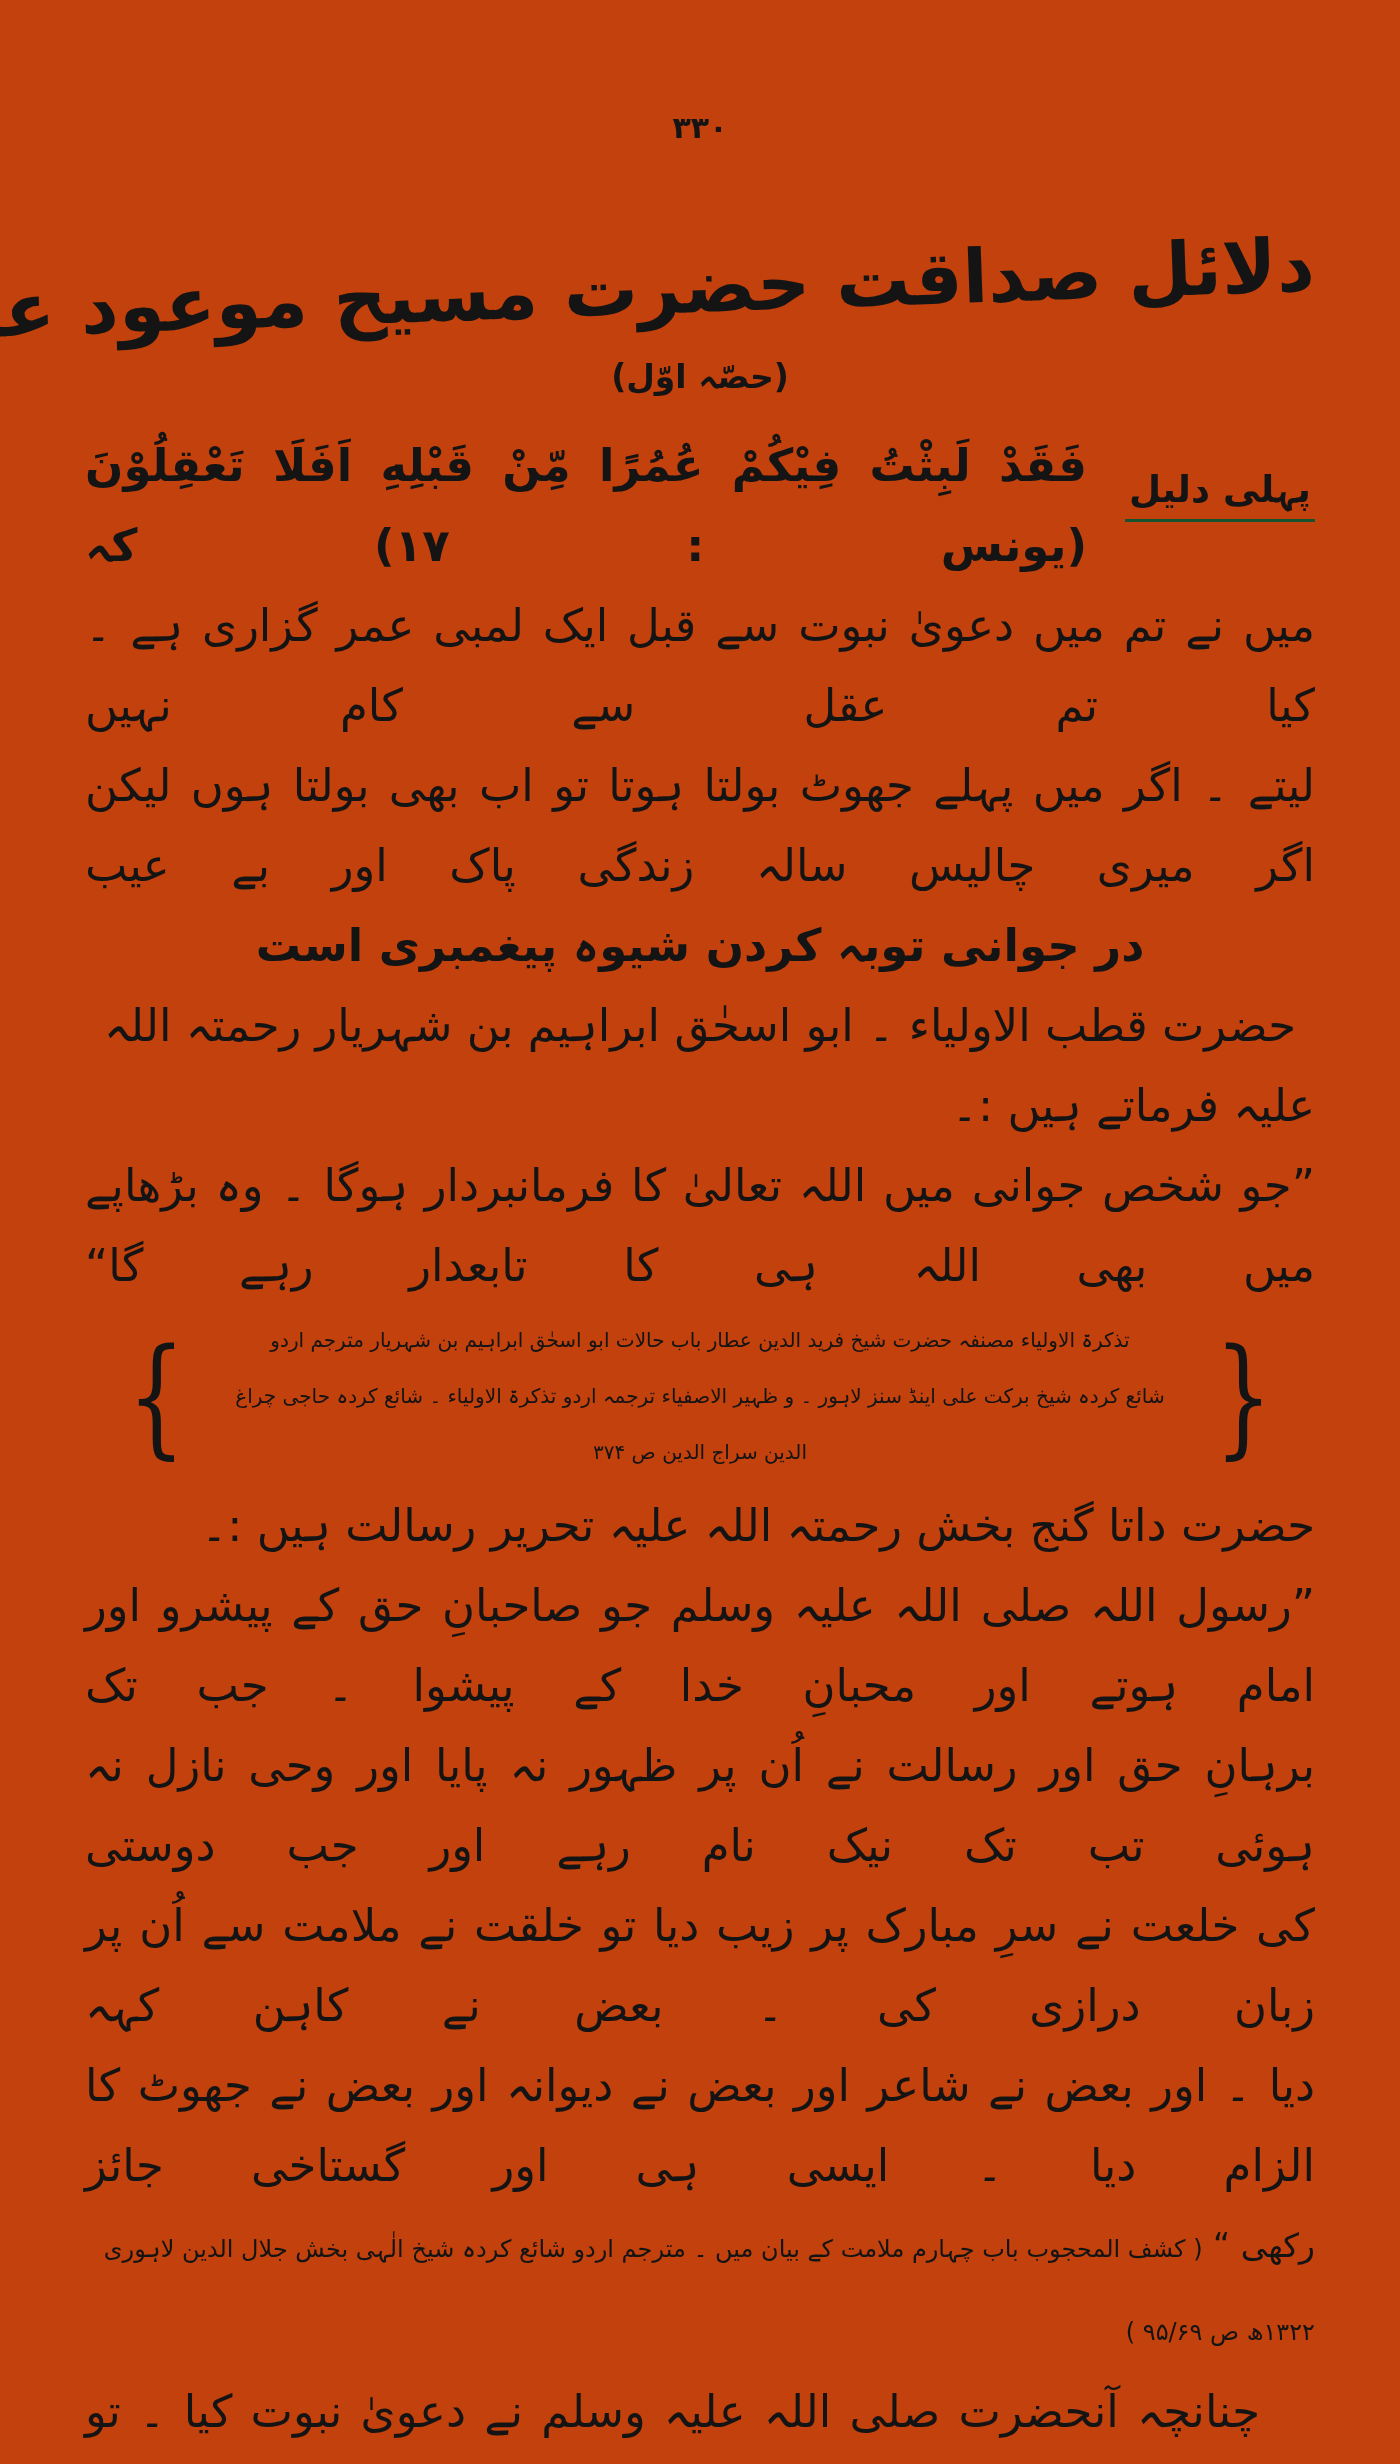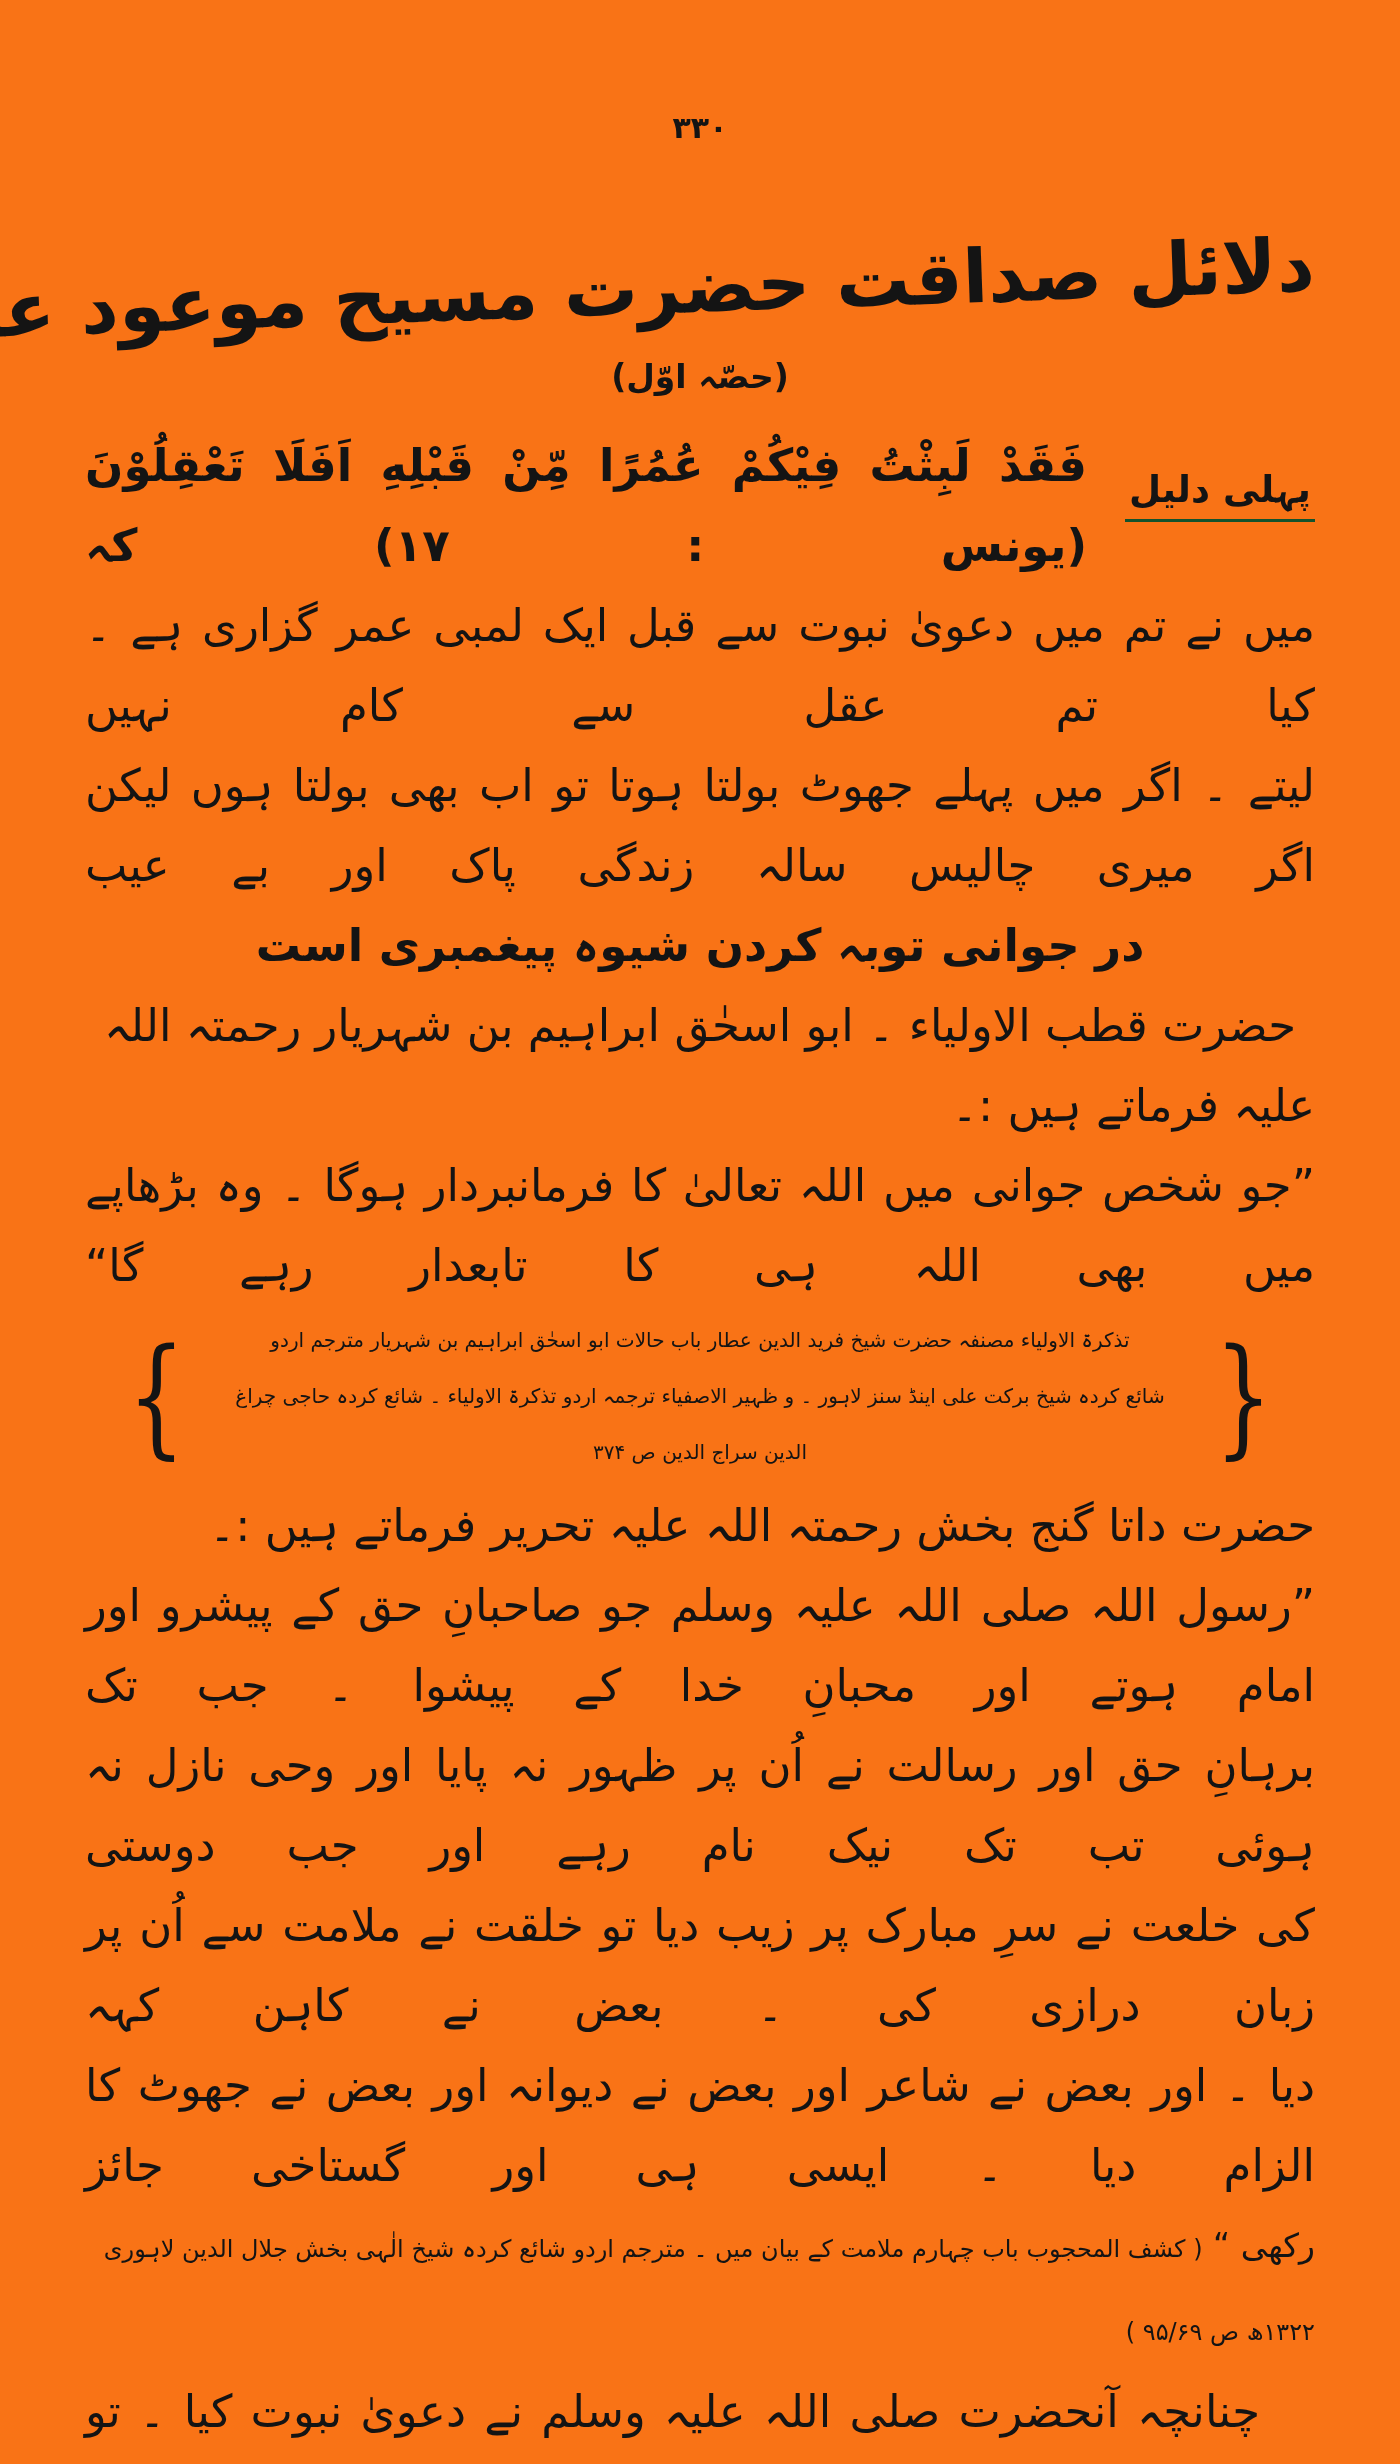--- a/index.html
+++ b/index.html
@@ -1,21 +1,21 @@
 <!DOCTYPE html>
 <html lang="ur" dir="rtl"><head>
 <meta charset="utf-8">
 <style>
   html,body{margin:0;padding:0;background:#ffffff;}
   .page{
     position:relative;
     width:1400px;
     height:2464px;
     margin:0 auto;
-    background:#f97316;
+    background:#c2410c;
     color:#141414;
     font-family:"DejaVu Sans", sans-serif;
     direction:rtl;
     overflow:hidden;
     box-sizing:border-box;
     padding:60px 85px 40px 85px;
   }
   .page-number{
     text-align:center;
     font-size:30px;
@@ -120,21 +120,21 @@
         <span class="brace">{</span>
         <div class="ref-lines">
           <div class="ref-line">تذکرۃ الاولیاء مصنفہ حضرت شیخ فرید الدین عطار باب حالات ابو اسحٰق ابراہیم بن شہریار مترجم اردو</div>
           <div class="ref-line">شائع کردہ شیخ برکت علی اینڈ سنز لاہور ۔ و ظہیر الاصفیاء ترجمہ اردو تذکرۃ الاولیاء ۔ شائع کردہ حاجی چراغ الدین سراج الدین ص ۳۷۴</div>
         </div>
         <span class="brace">}</span>
       </div>
     </div>
 
     <div>
-      <div class="line right">حضرت داتا گنج بخش رحمتہ اللہ علیہ تحریر فرماتے ہیں :۔</div>
+      <div class="line right">حضرت داتا گنج بخش رحمتہ اللہ علیہ تحریر رسالت ہیں :۔</div>
       <div class="line">”رسول اللہ صلی اللہ علیہ وسلم جو صاحبانِ حق کے پیشرو اور امام ہوتے اور محبانِ خدا کے پیشوا ۔ جب تک</div>
       <div class="line">برہانِ حق اور رسالت نے اُن پر ظہور نہ پایا اور وحی نازل نہ ہوئی تب تک نیک نام رہے اور جب دوستی</div>
       <div class="line">کی خلعت نے سرِ مبارک پر زیب دیا تو خلقت نے ملامت سے اُن پر زبان درازی کی ۔ بعض نے کاہن کہہ</div>
       <div class="line">دیا ۔ اور بعض نے شاعر اور بعض نے دیوانہ اور بعض نے جھوٹ کا الزام دیا ۔ ایسی ہی اور گستاخی جائز</div>
       <div class="quote-endline">
         <span>رکھی “</span>
         <span class="small-ref">( کشف المحجوب باب چہارم ملامت کے بیان میں ۔ مترجم اردو شائع کردہ شیخ الٰہی بخش جلال الدین لاہوری ۱۳۲۲ھ ص ۹۵/۶۹ )</span>
       </div>
     </div>
 

